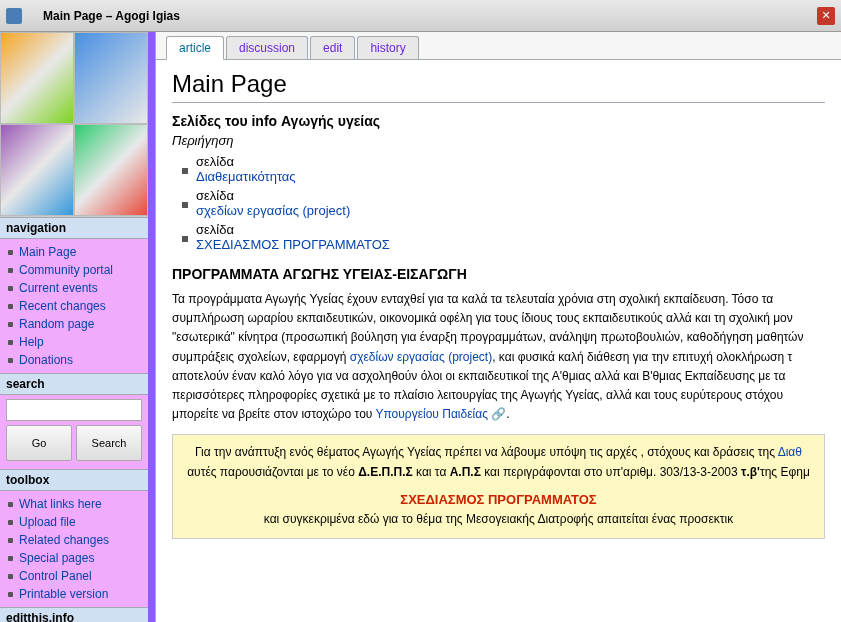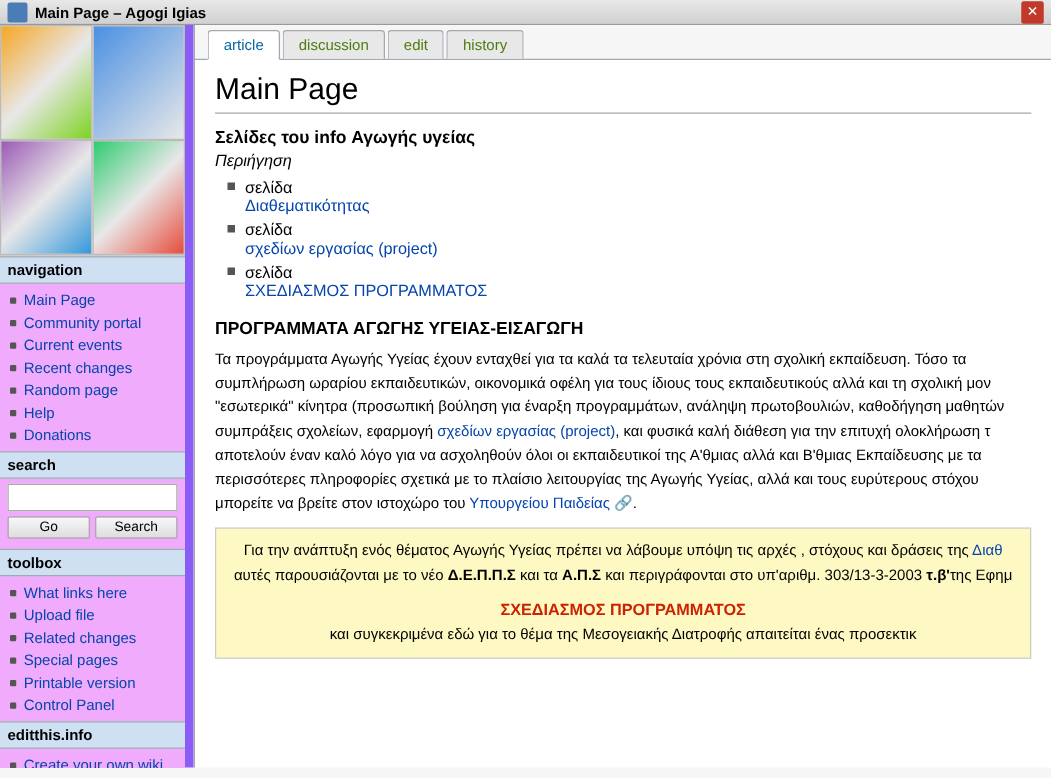--- a/index.html
+++ b/index.html
@@ -2,25 +2,25 @@
 <html><head>
   <meta charset="utf-8">
   <style>
     * { margin: 0; padding: 0; box-sizing: border-box; }
     body { font-family: sans-serif; font-size: 13px; background: #f6f6f6; color: #000; width: 841px; height: 622px; overflow: hidden; }
 
     
     #window-bar {
       background: linear-gradient(to bottom, #e8e8e8, #d0d0d0);
       border-bottom: 1px solid #999;
-      height: 20px;
+      height: 32px;
       display: flex;
       align-items: center;
       padding: 0 6px;
-      gap: 6px;
+      gap: 21px;
       justify-content: space-between;
     }
     #window-icon { width: 16px; height: 16px; background: #4a7cb5; border-radius: 2px; flex-shrink: 0; }
     #window-title { font-size: 12px; font-weight: bold; flex: 1; }
     #window-close {
       width: 18px; height: 18px; background: #c0392b; border-radius: 2px;
       display: flex; align-items: center; justify-content: center; cursor: pointer; color: white; font-size: 11px;
     }
 
     
@@ -73,21 +73,21 @@
     
     #search-box {
       padding: 4px 6px 8px 6px;
     }
     #search-input {
       width: 100%; height: 22px; border: 1px solid #aaa; font-size: 12px;
       padding: 2px 4px; margin-bottom: 4px;
     }
     #search-buttons { display: flex; gap: 4px; }
     .search-btn {
-      flex: 1; height: 18px; font-size: 11px; cursor: pointer;
+      flex: 1; height: 36px; font-size: 11px; cursor: pointer;
       background: linear-gradient(to bottom, #f8f8f8, #ddd);
       border: 1px solid #aaa; border-radius: 2px;
     }
 
     
     #content {
       flex: 1; overflow-y: auto; background: #fff;
       border-left: 1px solid #a2a9b1;
     }
 
@@ -96,36 +96,36 @@
       display: flex; align-items: flex-end;
       border-bottom: 1px solid #a2a9b1;
       background: #f6f6f6;
       padding: 0 10px;
       padding-top: 4px;
     }
     .tab {
       padding: 4px 12px; font-size: 12px; cursor: pointer;
       border: 1px solid #a2a9b1; border-bottom: none;
       background: #e8e8e8; margin-right: 2px; border-radius: 3px 3px 0 0;
-      color: #4d7c0f;
+      color: #6d28d9;
     }
     .tab.active {
       background: #fff; color: #0369a1; font-weight: normal;
       border-bottom: 1px solid #fff; margin-bottom: -1px;
     }
 
     
     #article-content { padding: 10px 16px; }
     #page-title-h1 { font-size: 24px; font-weight: normal; border-bottom: 1px solid #a2a9b1; margin-bottom: 10px; padding-bottom: 4px; }
 
     .content-section-title { font-size: 14px; font-weight: bold; margin-top: 10px; margin-bottom: 4px; }
     .content-subsection { font-size: 13px; font-style: italic; margin-bottom: 6px; }
 
     .bullet-list { list-style: none; margin: 4px 0 8px 10px; }
-    .bullet-list li { display: flex; align-items: flex-start; margin-bottom: 4px; }
+    .bullet-list li { display: flex; align-items: center; margin-bottom: 4px; }
     .bullet-square { width: 6px; height: 6px; background: #555; margin-right: 8px; margin-top: 4px; flex-shrink: 0; }
     .bullet-text { font-size: 13px; }
     .bullet-subtext { font-size: 13px; color: #0645ad; }
 
     .big-header { font-size: 14px; font-weight: bold; margin: 14px 0 8px 0; }
 
     .body-text { font-size: 12px; line-height: 1.6; color: #000; margin-bottom: 8px; }
     .body-text a { color: #0645ad; }
 
     .centered-box {
@@ -210,25 +210,25 @@
       <div class="nav-item">
         <span class="nav-dot"></span>
         <a class="nav-link">Related changes</a>
       </div>
       <div class="nav-item">
         <span class="nav-dot"></span>
         <a class="nav-link">Special pages</a>
       </div>
       <div class="nav-item">
         <span class="nav-dot"></span>
+        <a class="nav-link">Control Panel</a>
+      </div>
+      <div class="nav-item">
+        <span class="nav-dot"></span>
         <a class="nav-link">Printable version</a>
-      </div>
-      <div class="nav-item">
-        <span class="nav-dot"></span>
-        <a class="nav-link">Control Panel</a>
       </div>
     </div>
 
     <div class="nav-section-title">editthis.info</div>
     <div class="nav-items">
       <div class="nav-item">
         <span class="nav-dot"></span>
         <a class="nav-link">Create your own wiki</a>
       </div>
     </div>

